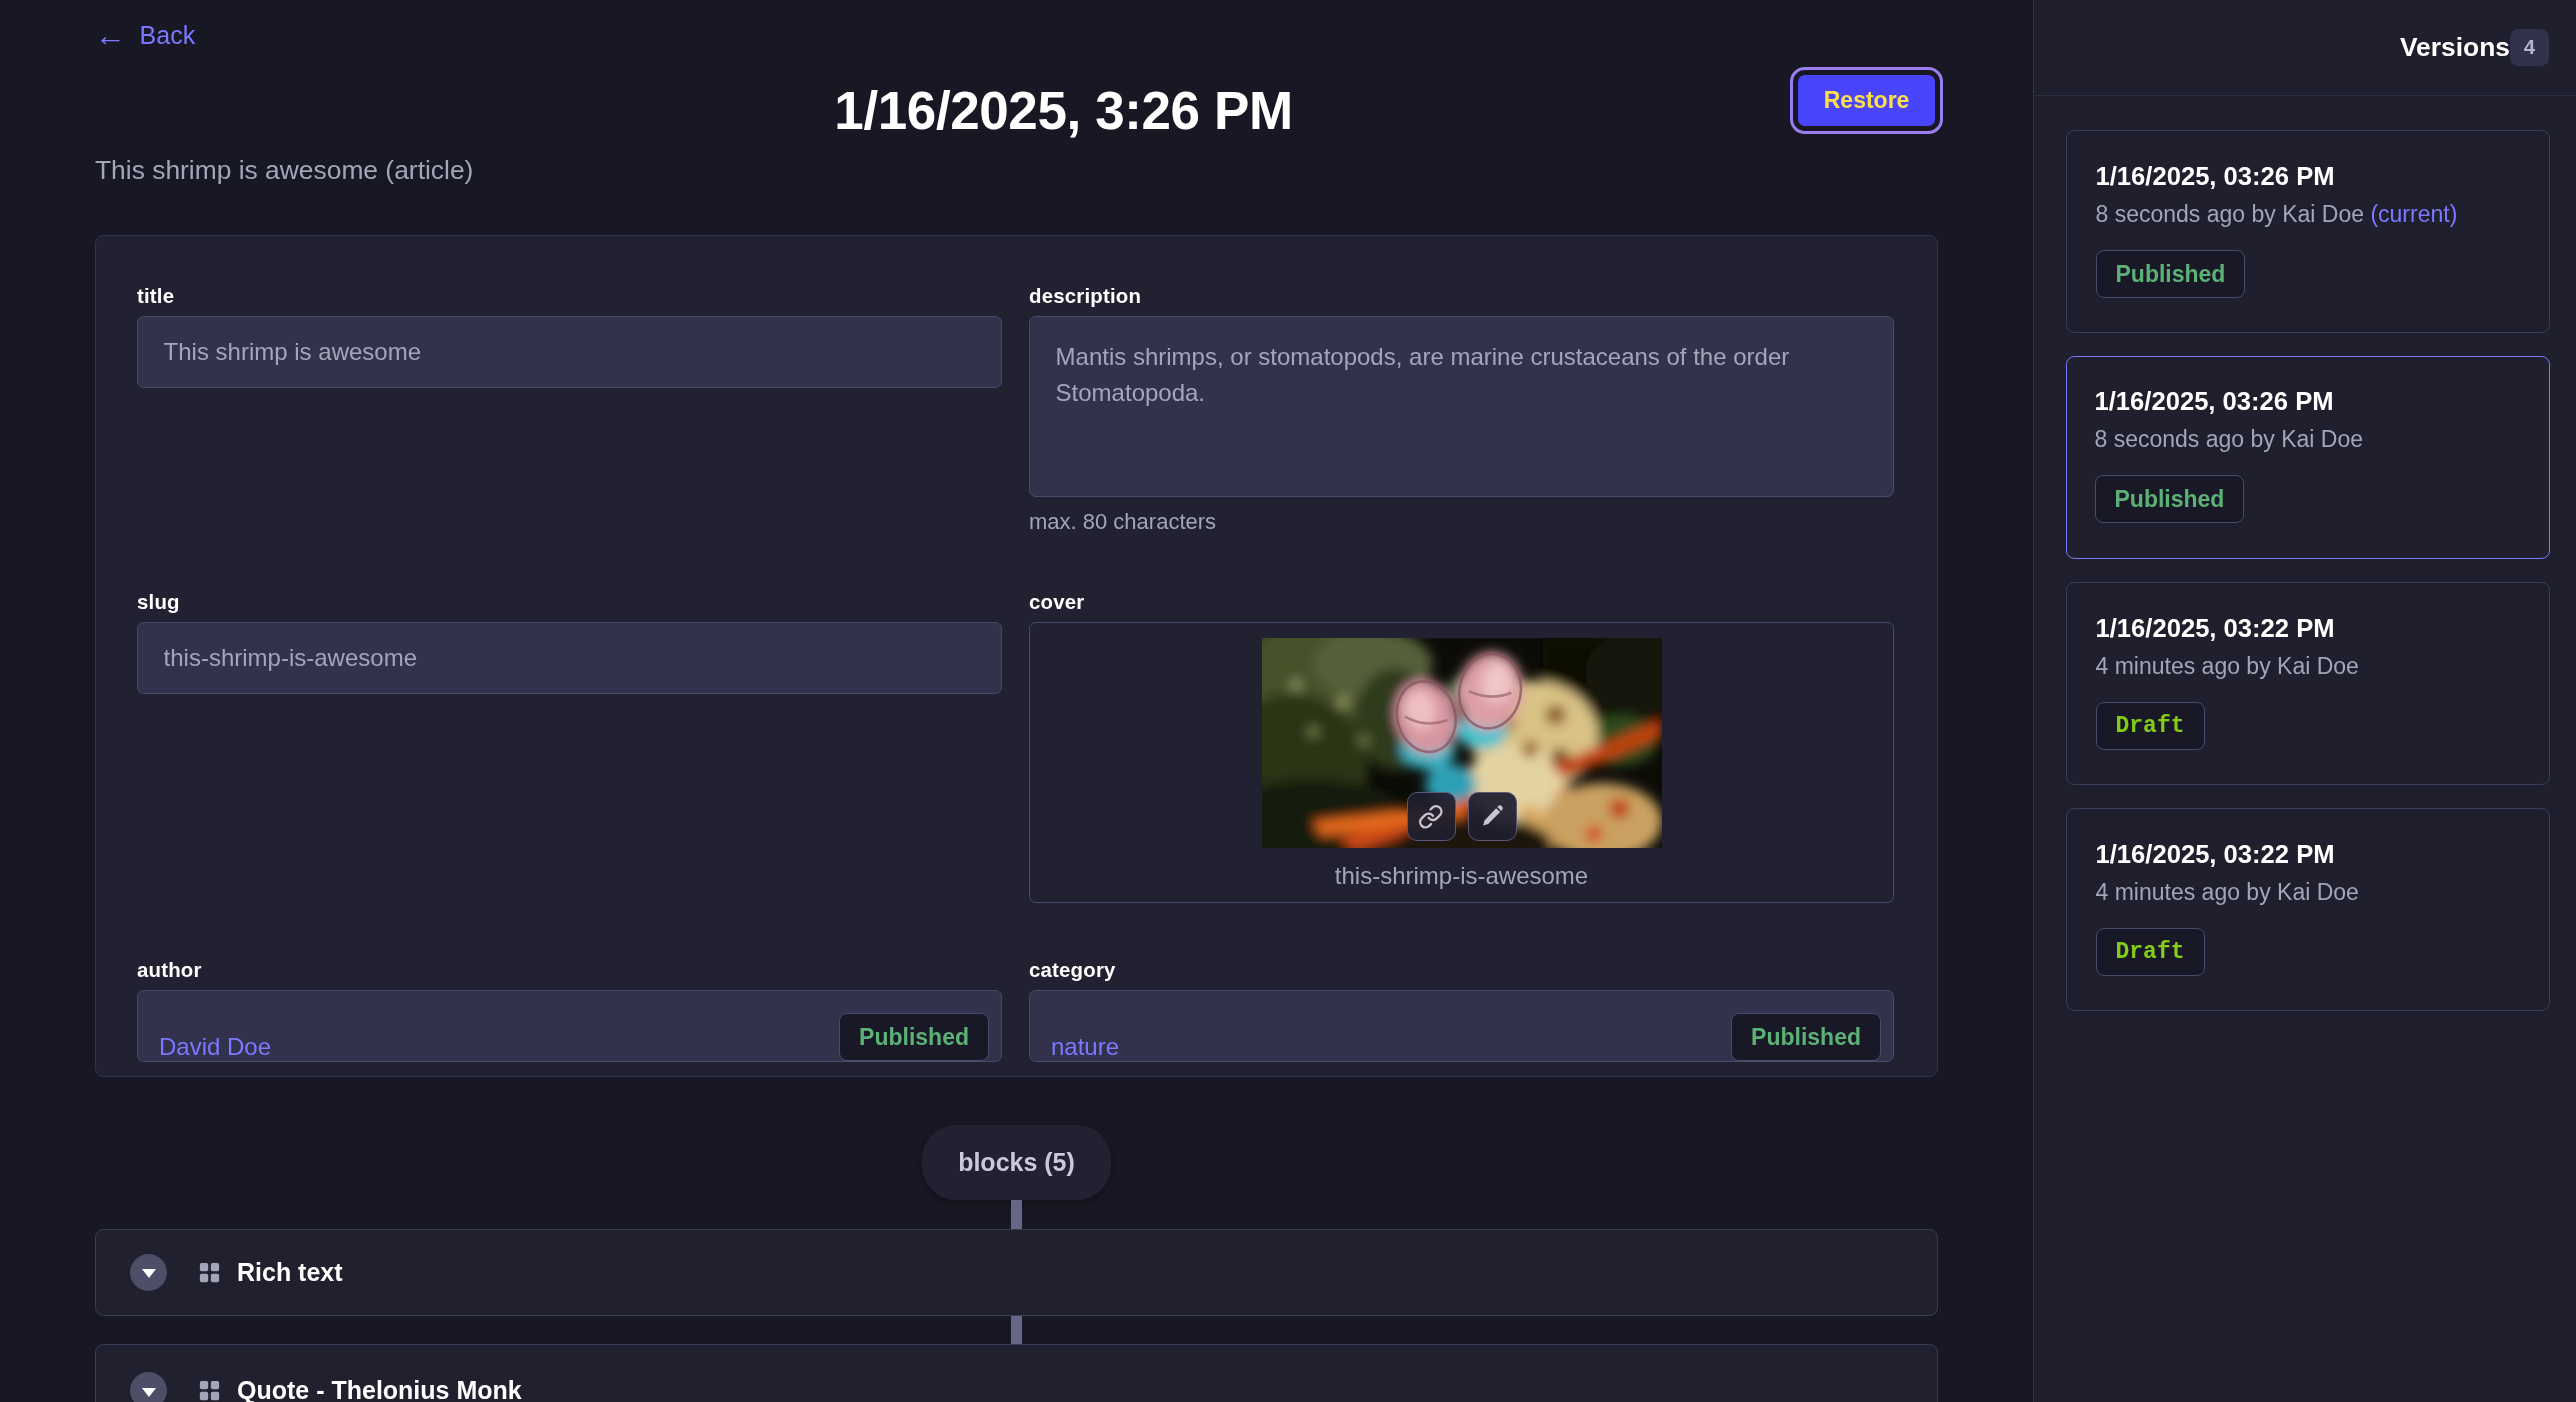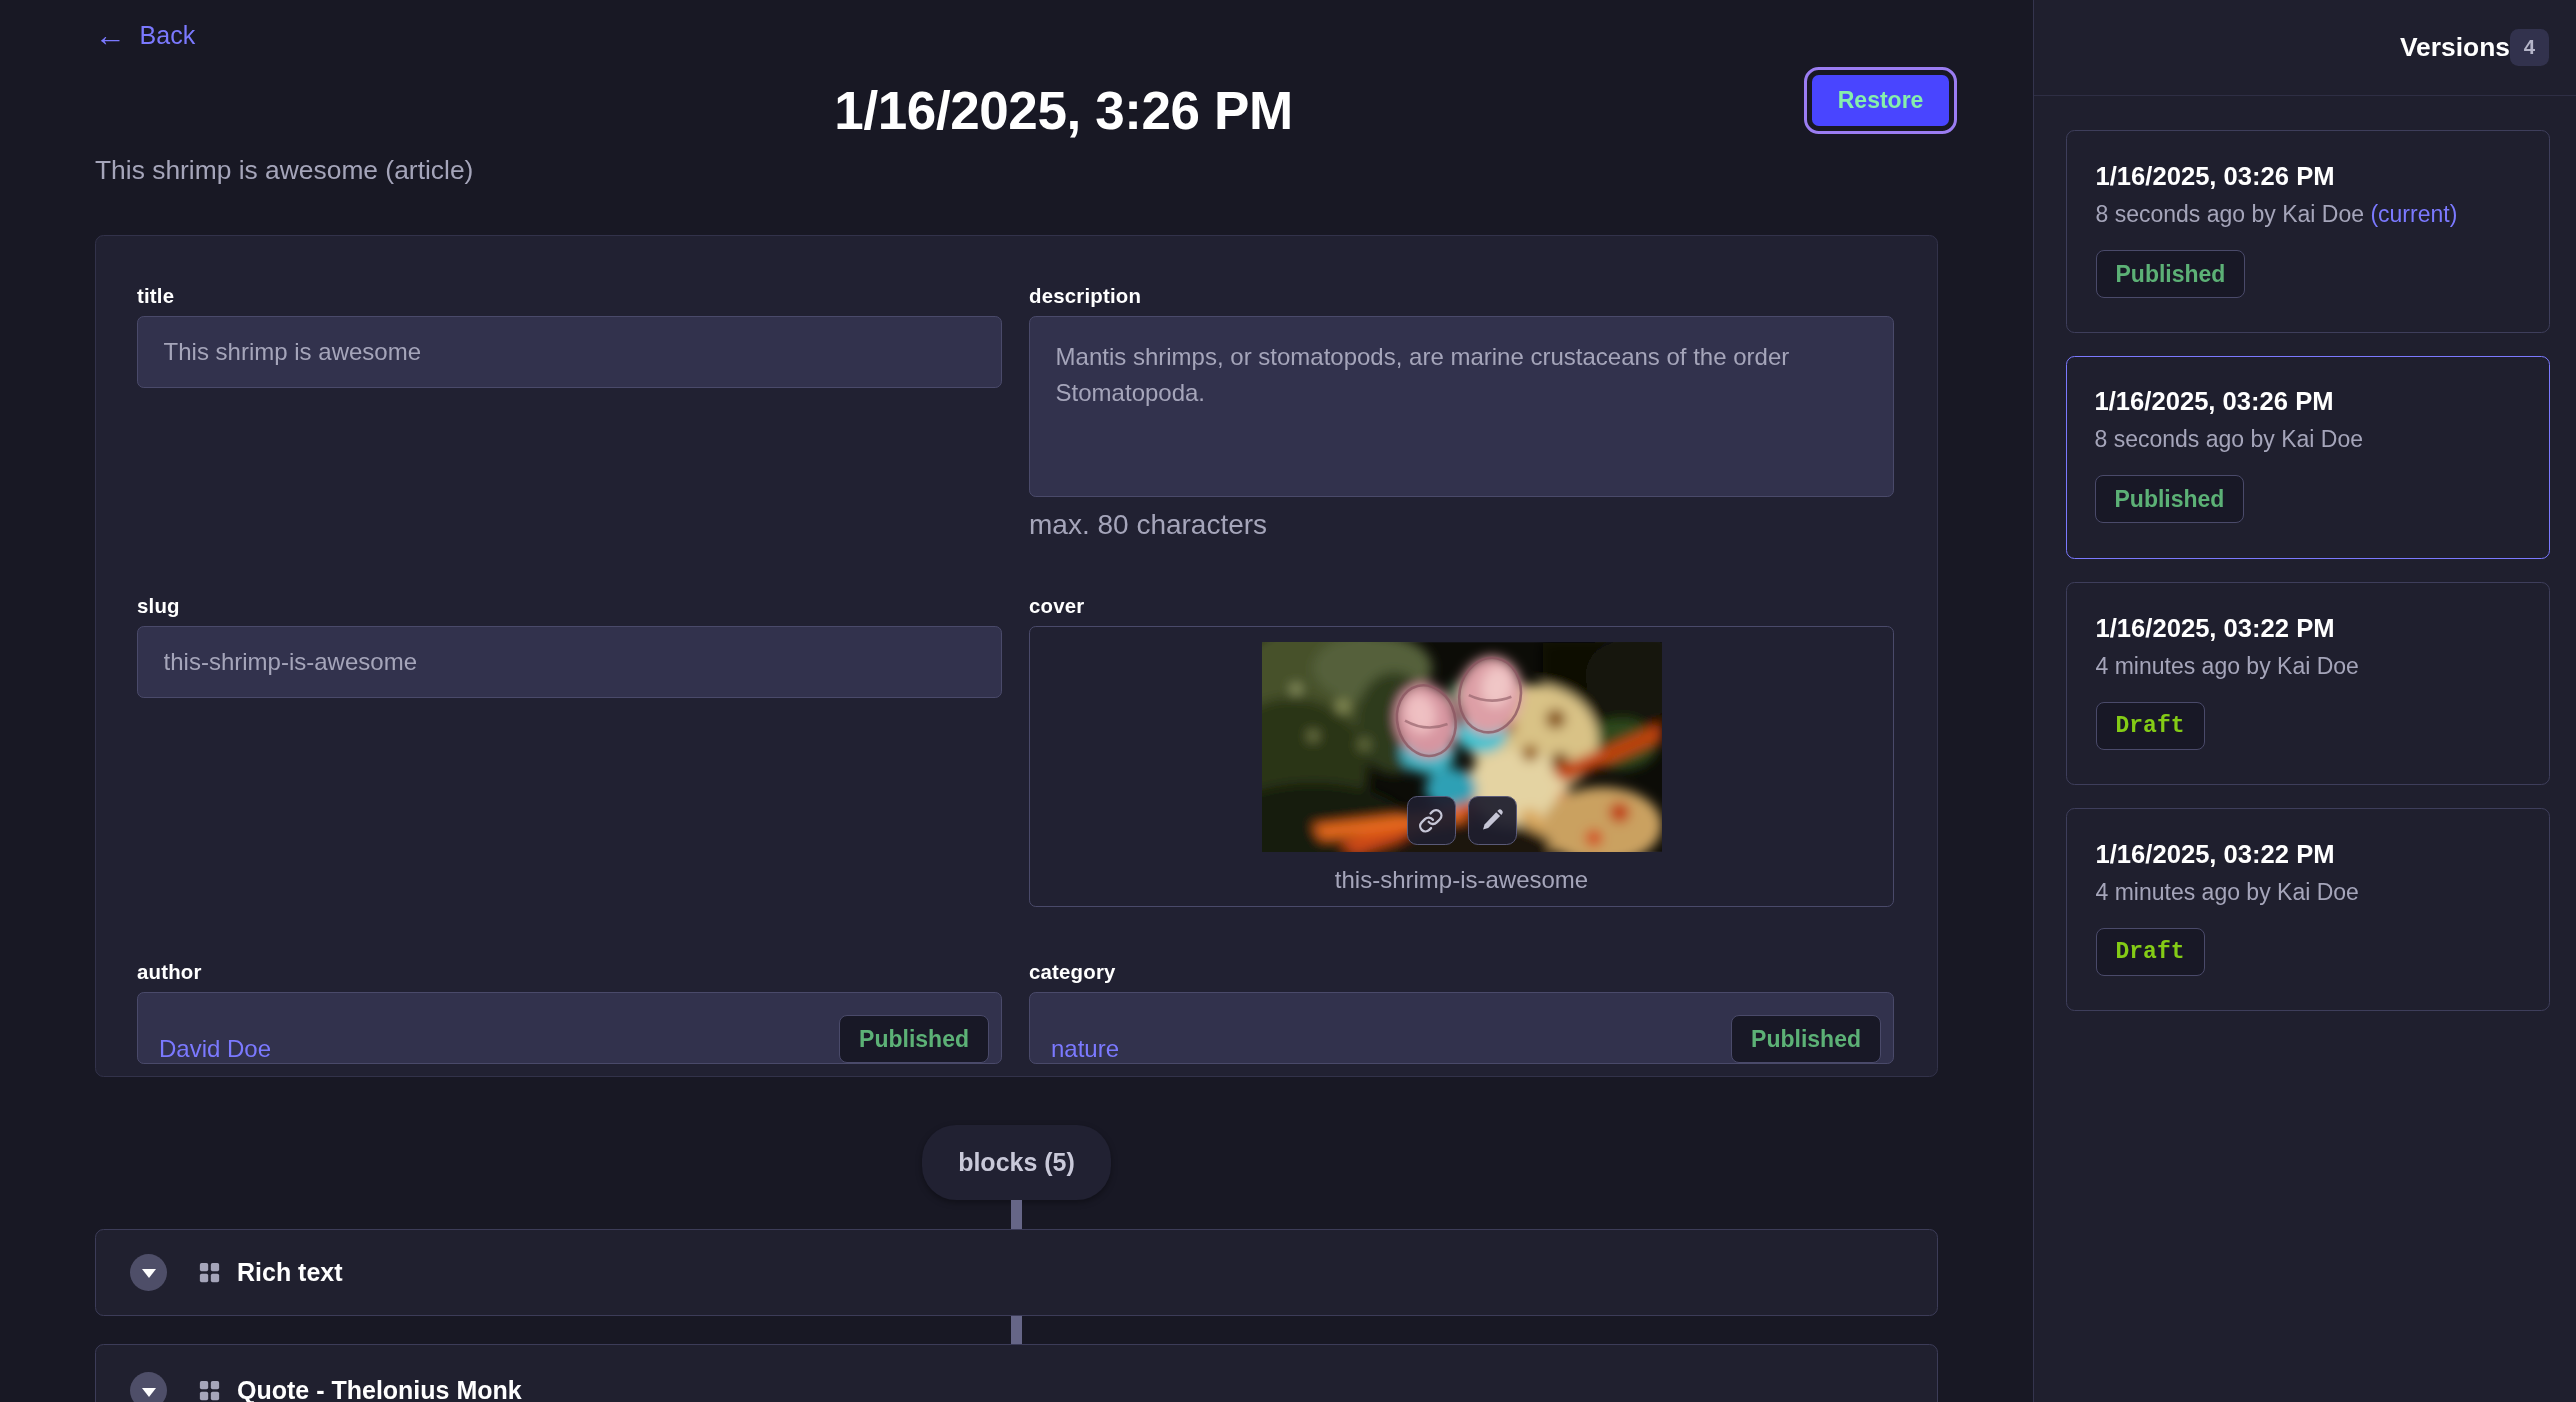--- a/index.html
+++ b/index.html
@@ -17,23 +17,23 @@
   .main { position:absolute; left:0; top:0; width:2033px; height:1402px; }
 
   .back-row { display:flex; align-items:center; gap:13.6px; padding:20.4px 0 0 95px; }
   .back-arrow { color:#7b79ff; font-size:31px; line-height:1; }
   .back-link { color:#7b79ff; font-size:25px; font-weight:500; }
 
   .page-title { margin:29px 0 0 94px; font-size:53px; font-weight:700; letter-spacing:-0.4px; color:#ffffff;text-align:center; }
   .page-subtitle { margin:13.6px 0 0 95px; font-size:26.4px; color:#a5a5ba; }
 
   .restore-btn {
-    position:absolute; top:75px; right:84px;
+    position:absolute; top:75px; right:98px;
     height:51px; padding:0 25.6px;
-    background:#4945ff; color:#86efac;
+    background:#4945ff; color:#fde047;
     border:none; border-radius:6.8px;
     font-family:"Liberation Sans",sans-serif;
     font-size:23px; font-weight:700;
     outline:3.4px solid #9b7df2; outline-offset:5.1px;
     cursor:pointer;
   }
 
   
   .form-card {
     margin:49px 94px 0 95px;
@@ -54,21 +54,21 @@
     background:#32324d; border:0.9px solid #4a4a6a; border-radius:6.8px;
     padding:0 25.6px; font-family:"Liberation Sans",sans-serif;
     font-size:24px; color:#a5a5ba;
   }
   .text-area {
     display:block; width:100%; height:181px; resize:none;
     background:#32324d; border:0.9px solid #4a4a6a; border-radius:6.8px;
     padding:22px 25.6px; font-family:"Liberation Sans",sans-serif;
     font-size:24px; line-height:1.5; color:#a5a5ba;
   }
-  .hint { margin-top:12px; font-size:28px; color:#a5a5ba; }
+  .hint { margin-top:12px; font-size:22px; color:#a5a5ba; }
 
   .cover-box {
     height:281px; border:0.9px solid #4a4a6a; border-radius:6.8px;
     display:flex; flex-direction:column; align-items:center;
     padding-top:14.5px; background:transparent;
   }
   .cover-img { position:relative; width:400px; height:210px; }
   .img-actions { position:absolute; left:50%; bottom:6.8px; transform:translateX(-50%); display:flex; gap:12px; }
   .icon-btn {
     width:49px; height:49px; border-radius:10.2px;

